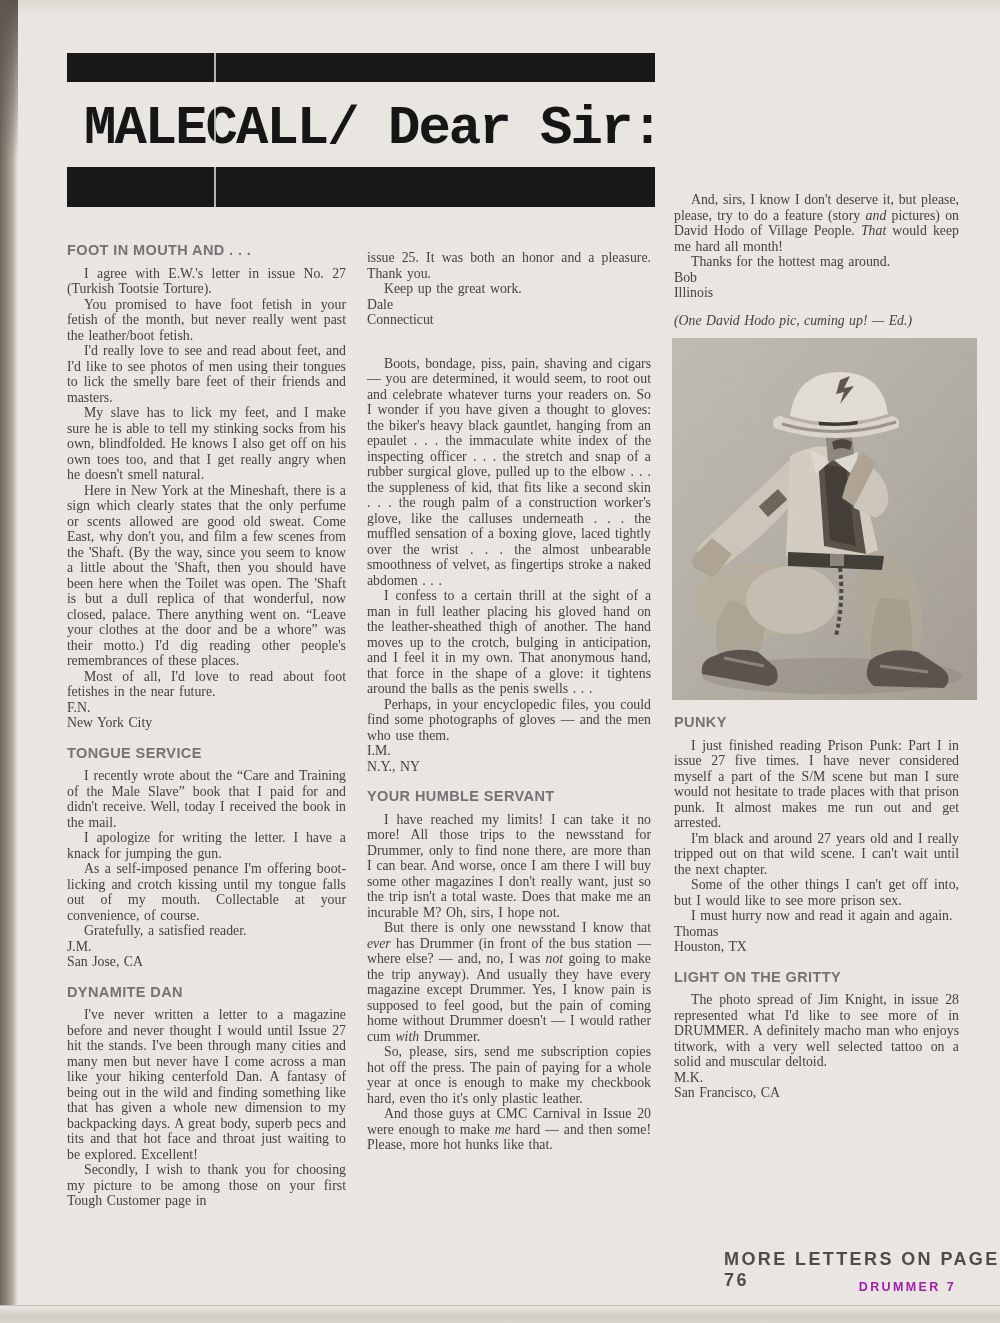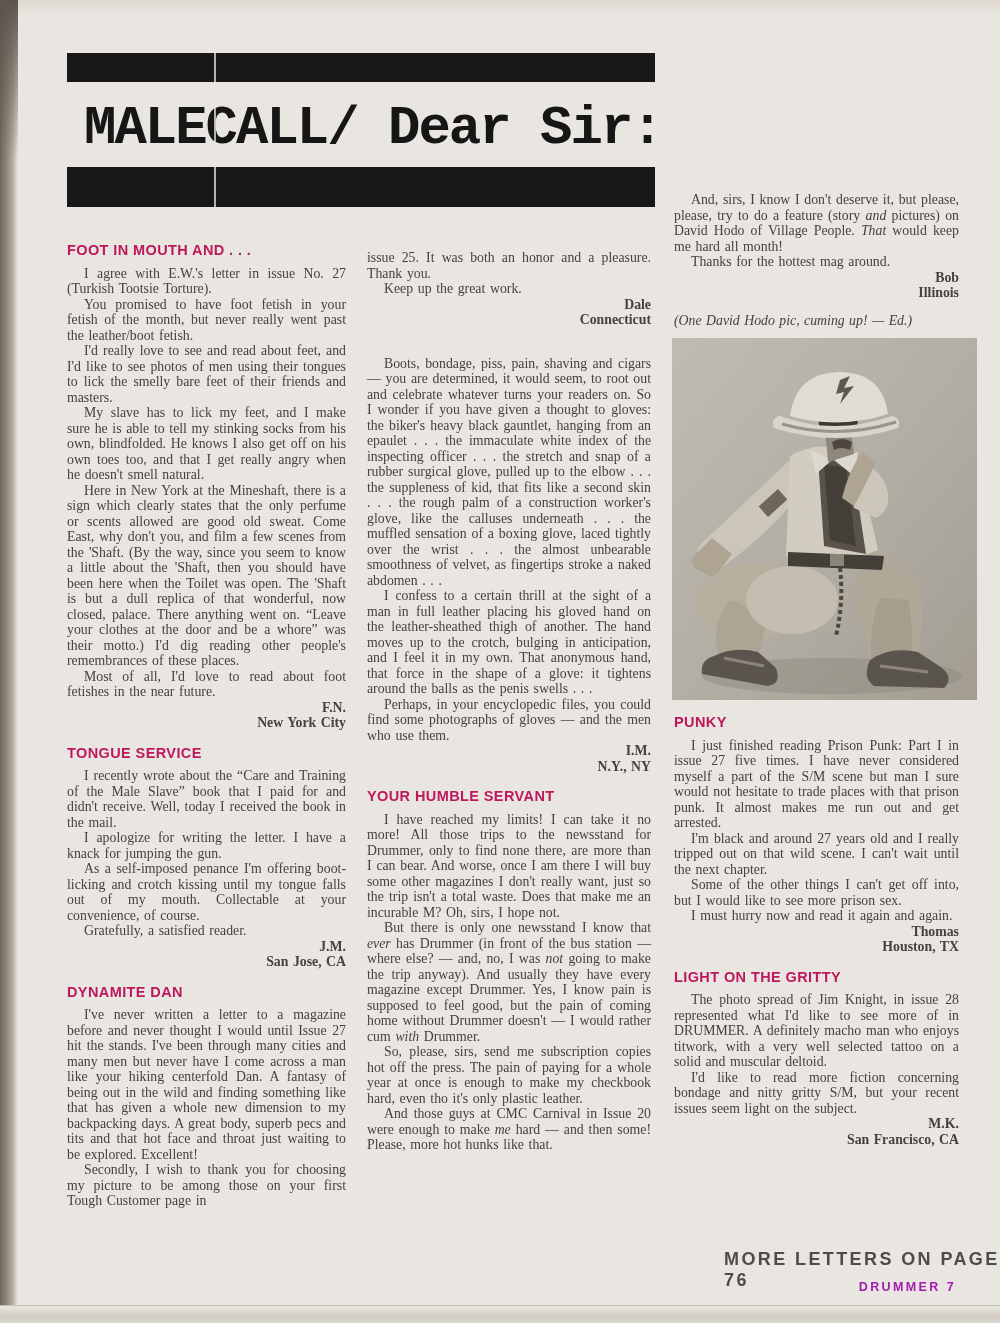--- a/index.html
+++ b/index.html
@@ -30,26 +30,26 @@
     font-size:54px;letter-spacing:-2px;color:#161616;white-space:nowrap;}
 
   
   .col{position:absolute;font-size:13.8px;line-height:15.5px;}
   #col-1{left:67px;top:243px;width:279px;}
   #col-2{left:367px;top:250px;width:284px;}
   #col-3{left:674px;top:192px;width:285px;}
 
   .letter-heading{
     font-family:"Liberation Sans", sans-serif;font-weight:700;
-    font-size:14.5px;letter-spacing:.4px;color:#be185d;
+    font-size:14.5px;letter-spacing:.4px;color:#737373;
     margin:15px 0 7px 0;}
   .col .letter-heading:first-child{margin-top:0;}
   .para{margin:0;text-indent:17px;text-align:justify;word-spacing:1.2px;}
   .para.cont{text-indent:0;}
-  .sig{text-align:right;word-spacing:1px;font-weight:bold;}
+  .sig{word-spacing:1px;}
   .ednote{margin:0;font-style:italic;text-align:left;word-spacing:1px;}
   .gap{width:100%;}
   em{font-style:italic;}
 
   
   .photo-frame{width:305px;height:362px;margin:10px 0 12px -2px;position:relative;}
   .photo-frame svg{display:block;}
 
   
   .more-letters{position:absolute;left:718px;top:1249px;
@@ -194,21 +194,20 @@
     <p class="para">I just finished reading Prison Punk: Part I in issue 27 five times. I have never considered myself a part of the S/M scene but man I sure would not hesitate to trade places with that prison punk. It almost makes me run out and get arrested.</p>
     <p class="para">I'm black and around 27 years old and I really tripped out on that wild scene. I can't wait until the next chapter.</p>
     <p class="para">Some of the other things I can't get off into, but I would like to see more prison sex.</p>
     <p class="para">I must hurry now and read it again and again.</p>
     <div class="sig">
       <div>Thomas</div>
       <div>Houston, TX</div>
     </div>
     <h3 class="letter-heading">LIGHT ON THE GRITTY</h3>
     <p class="para">The photo spread of Jim Knight, in issue 28 represented what I'd like to see more of in DRUMMER. A definitely macho man who enjoys titwork, with a very well selected tattoo on a solid and muscular deltoid.</p>
-    <p class="para">I'd like to read more fiction concerning bondage and nitty gritty S/M, but your recent issues seem light on the subject.</p>
     <div class="sig">
       <div>M.K.</div>
       <div>San Francisco, CA</div>
     </div>
   </div>
 
 <div class="more-letters">MORE LETTERS ON PAGE 76</div>
 <div class="page-label">DRUMMER 7</div>
 
 </body></html>

